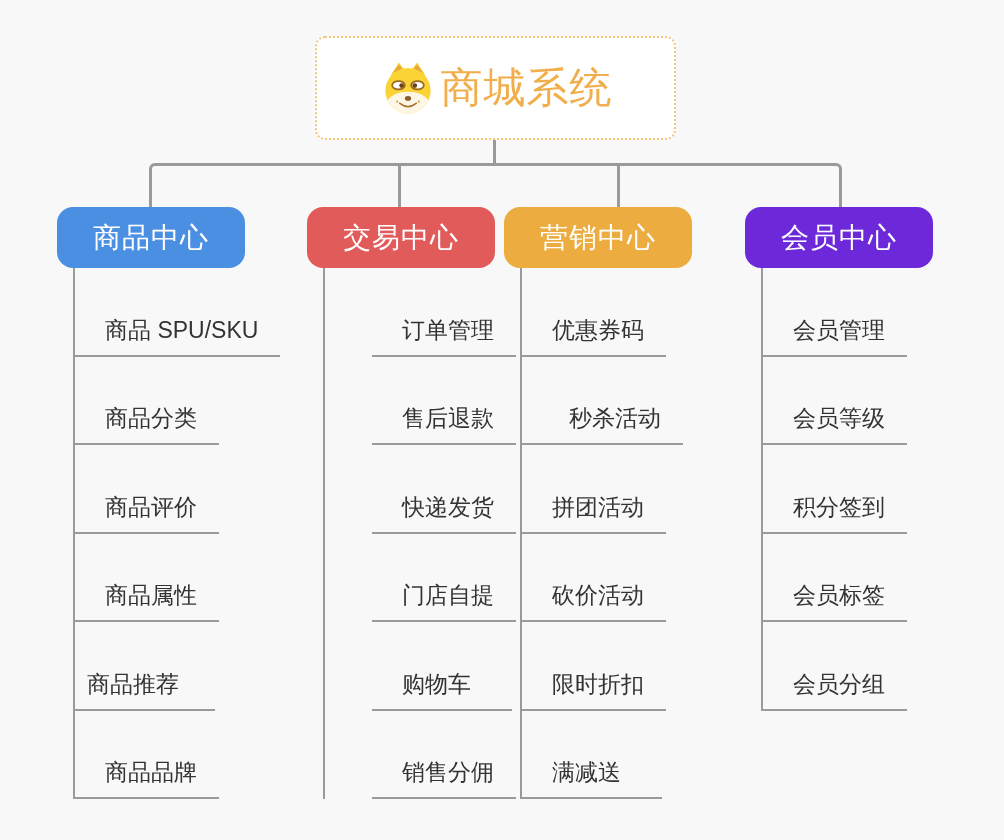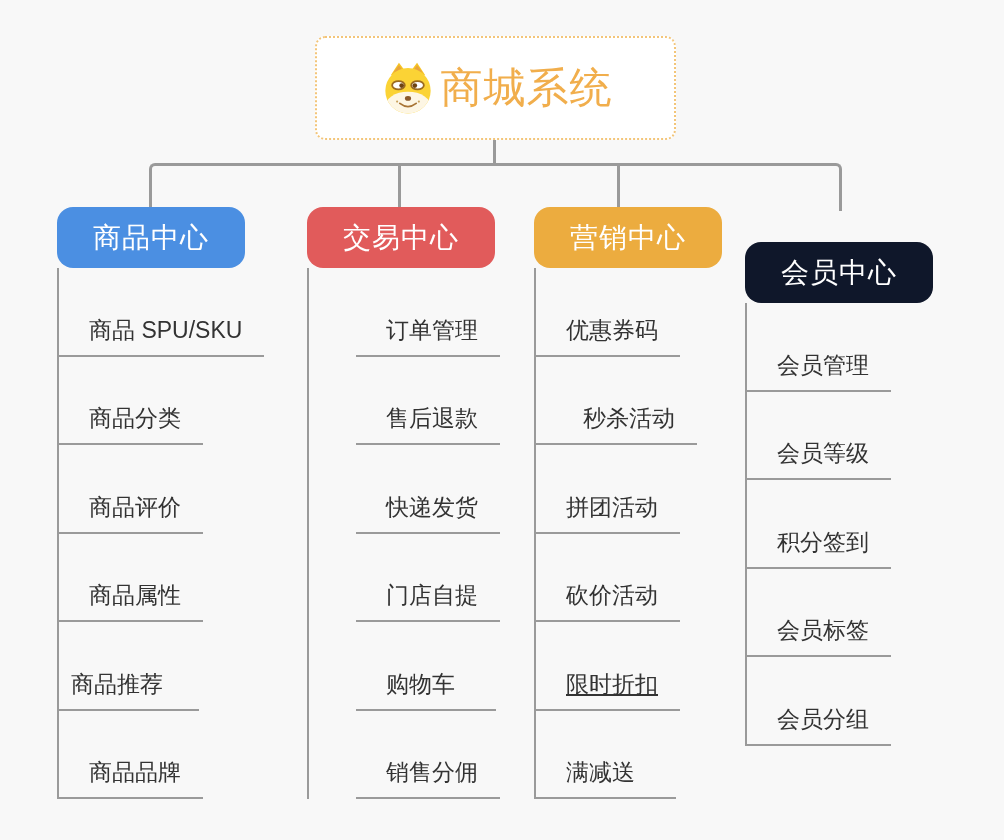--- a/index.html
+++ b/index.html
@@ -43,33 +43,34 @@
   .conn-mid         { left: 399px; top: 163px; width: 220px; border-top: 3px solid; }
   .conn-elbow-right { left: 618px; top: 163px; width: 224px; height: 48px;
                       border-right: 3px solid; border-top: 3px solid; border-top-right-radius: 6px; }
   .conn-stub-2      { left: 398px; top: 163px; height: 48px; border-left: 3px solid; }
   .conn-stub-3      { left: 617px; top: 163px; height: 48px; border-left: 3px solid; }
 
   
   .branch { position: absolute; top: 207px; }
   .branch-0 { left: 57px; }
   .branch-1 { left: 307px; }
-  .branch-2 { left: 534px; }
+  .branch-2 { left: 504px; }
   .branch-3 { left: 745px; }
   .branch-header {
     width: 188px; height: 61px;
     border-radius: 16px;
     color: #ffffff;
     font-size: 28px;
     display: flex;
     align-items: center;
     justify-content: center;
     letter-spacing: 1px;
   }
   .branch-items {
+    margin-left: 16px;
     border-left: 2px solid;
     width: max-content;
   }
   .leaf-item {
     height: 88.5px;
     display: flex;
     align-items: flex-end;
     width: fit-content;
     min-width: 140px;
     border-bottom: 2px solid;
@@ -139,27 +140,27 @@
     </div>
   </div>
 
   <div class="branch branch-2">
     <div class="branch-header" style="background-color: rgb(236, 172, 63);">营销中心</div>
     <div class="branch-items" style="border-color: rgb(154, 154, 154);">
       <div class="leaf-item" style="border-color: rgb(154, 154, 154);">优惠券码</div>
       <div class="leaf-item" style="border-color: rgb(154, 154, 154); padding-left: 47px;">秒杀活动</div>
       <div class="leaf-item" style="border-color: rgb(154, 154, 154);">拼团活动</div>
       <div class="leaf-item" style="border-color: rgb(154, 154, 154);">砍价活动</div>
-      <div class="leaf-item" style="border-color: rgb(154, 154, 154); text-decoration: underline;">限时折扣</div>
+      <div class="leaf-item" style="border-color: rgb(154, 154, 154);">限时折扣</div>
       <div class="leaf-item" style="border-color: rgb(154, 154, 154);">满减送</div>
     </div>
   </div>
 
   <div class="branch branch-3">
-    <div class="branch-header" style="background-color: #0f172a; margin-top: 35px;">会员中心</div>
+    <div class="branch-header" style="background-color: #6d28d9;">会员中心</div>
     <div class="branch-items" style="border-color: rgb(154, 154, 154);">
       <div class="leaf-item" style="border-color: rgb(154, 154, 154);">会员管理</div>
       <div class="leaf-item" style="border-color: rgb(154, 154, 154);">会员等级</div>
       <div class="leaf-item" style="border-color: rgb(154, 154, 154);">积分签到</div>
       <div class="leaf-item" style="border-color: rgb(154, 154, 154);">会员标签</div>
       <div class="leaf-item" style="border-color: rgb(154, 154, 154);">会员分组</div>
     </div>
   </div>
 
 </div>

